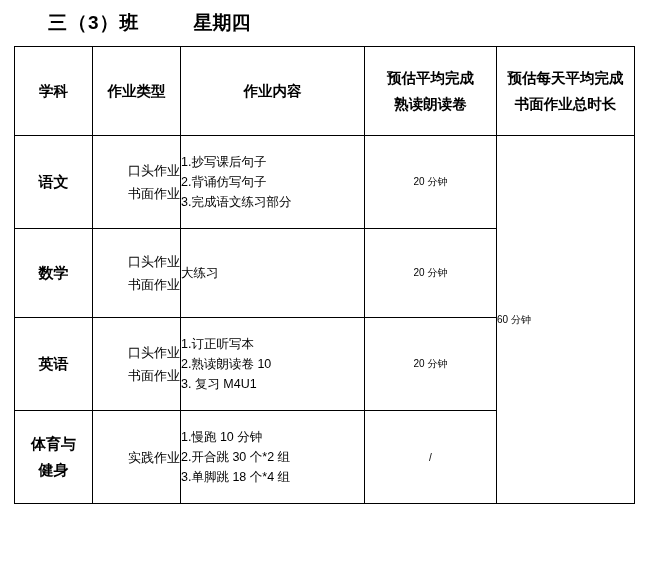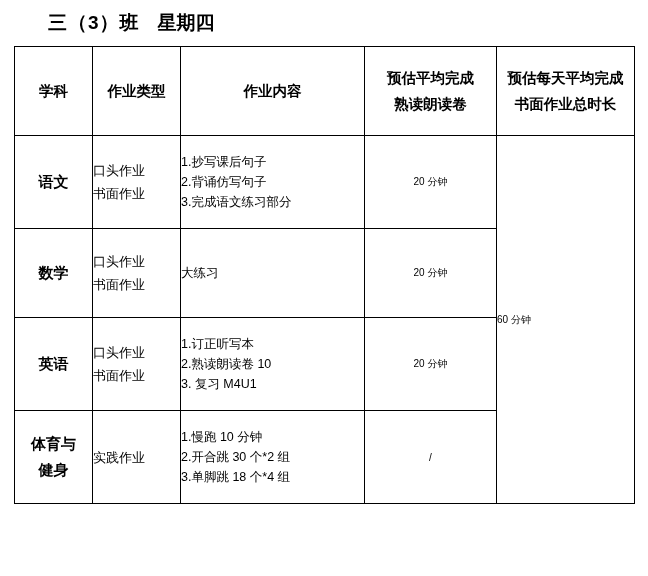--- a/index.html
+++ b/index.html
@@ -17,20 +17,21 @@
   .page {
     position: relative;
     width: 648px;
     height: 576px;
     box-sizing: border-box;
   }
   .header {
     display: flex;
     align-items: flex-start;
     padding: 10px 0 8px 0;
+    gap: 36px;
   }
   .header .class-name {
     font-size: 19px;
     font-weight: bold;
     letter-spacing: 1px;
     margin-left: 48px;
   }
   .header .date-line {
     font-size: 19px;
     font-weight: bold;
@@ -83,20 +84,21 @@
     display: block;
   }
   td.type {
     text-align: left;
     padding-left: 14px;
     font-size: 13px;
     line-height: 23px;
   }
   td.type span {
     display: block;
+    text-align: right;
   }
   td.content {
     text-align: left;
     padding-left: 10px;
     font-size: 12.5px;
     line-height: 20px;
   }
   td.content span {
     display: block;
   }

